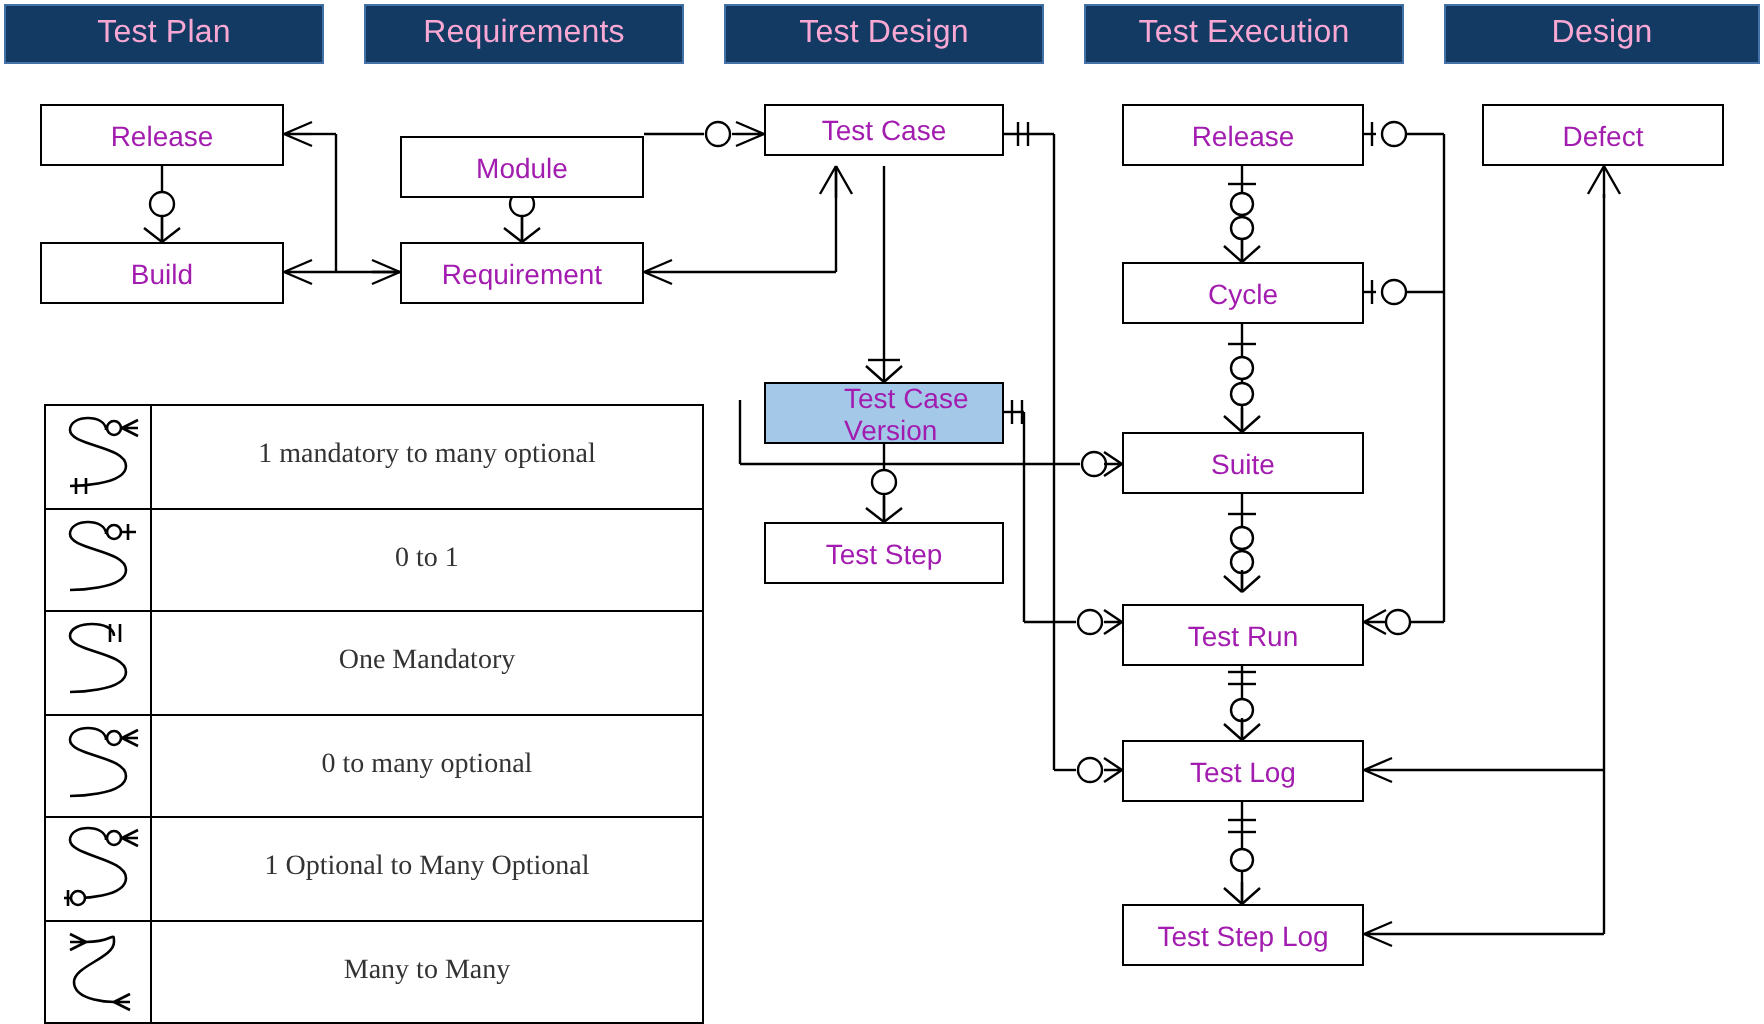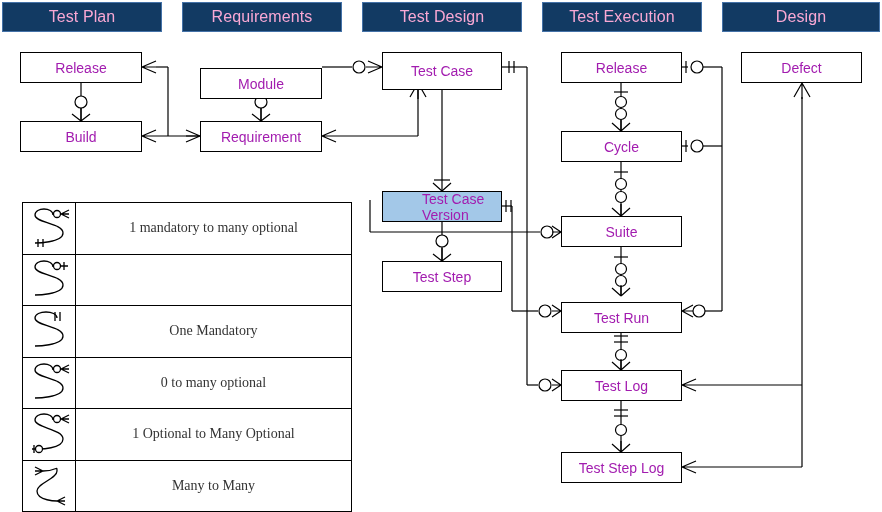--- a/index.html
+++ b/index.html
@@ -168,21 +168,21 @@
     </div>
 
   <div class="ent" style="left:200px;top:52px;width:122px;height:31px;margin-top:16px;">
     <span>Module</span>
     </div>
 
   <div class="ent" style="left:200px;top:121px;width:122px;height:31px;">
     <span>Requirement</span>
     </div>
 
-  <div class="ent" style="left:382px;top:52px;width:120px;height:38px;">
+  <div class="ent" style="left:382px;top:52px;width:120px;height:26px;">
     <span>Test Case</span>
     </div>
 
   <div class="ent hl" style="left:382px;top:191px;width:120px;height:31px;padding-left:39px;">
     <span>Test Case Version</span>
     </div>
 
   <div class="ent" style="left:382px;top:261px;width:120px;height:31px;">
     <span>Test Step</span>
     </div>
@@ -235,20 +235,23 @@
 
     <div class="lgrow">
       <div class="lgicon">
         <svg width="53" height="51" viewBox="0 0 53 51">
           <g fill="none" stroke="#000" stroke-width="1.3">
             <path d="M30 12 C30 4, 12 4, 12 12 C12 20, 40 20, 40 30 C40 40, 12 40, 12 40"></path>
             <circle cx="34" cy="11" r="3.5" fill="#fff"></circle>
             <path d="M41 7 L41 15 M38 11 L45 11"></path>
           </g>
         </svg>
+      </div>
+      <div class="lglabel">
+        <span>0 to 1</span>
       </div>
     </div>
 
     <div class="lgrow">
       <div class="lgicon">
         <svg width="53" height="51" viewBox="0 0 53 51">
           <g fill="none" stroke="#000" stroke-width="1.3">
             <path d="M34 12 C34 4, 12 4, 12 12 C12 20, 40 20, 40 30 C40 40, 12 40, 12 40"></path>
             <path d="M32 6 L32 15 M37 6 L37 15"></path>
           </g>

